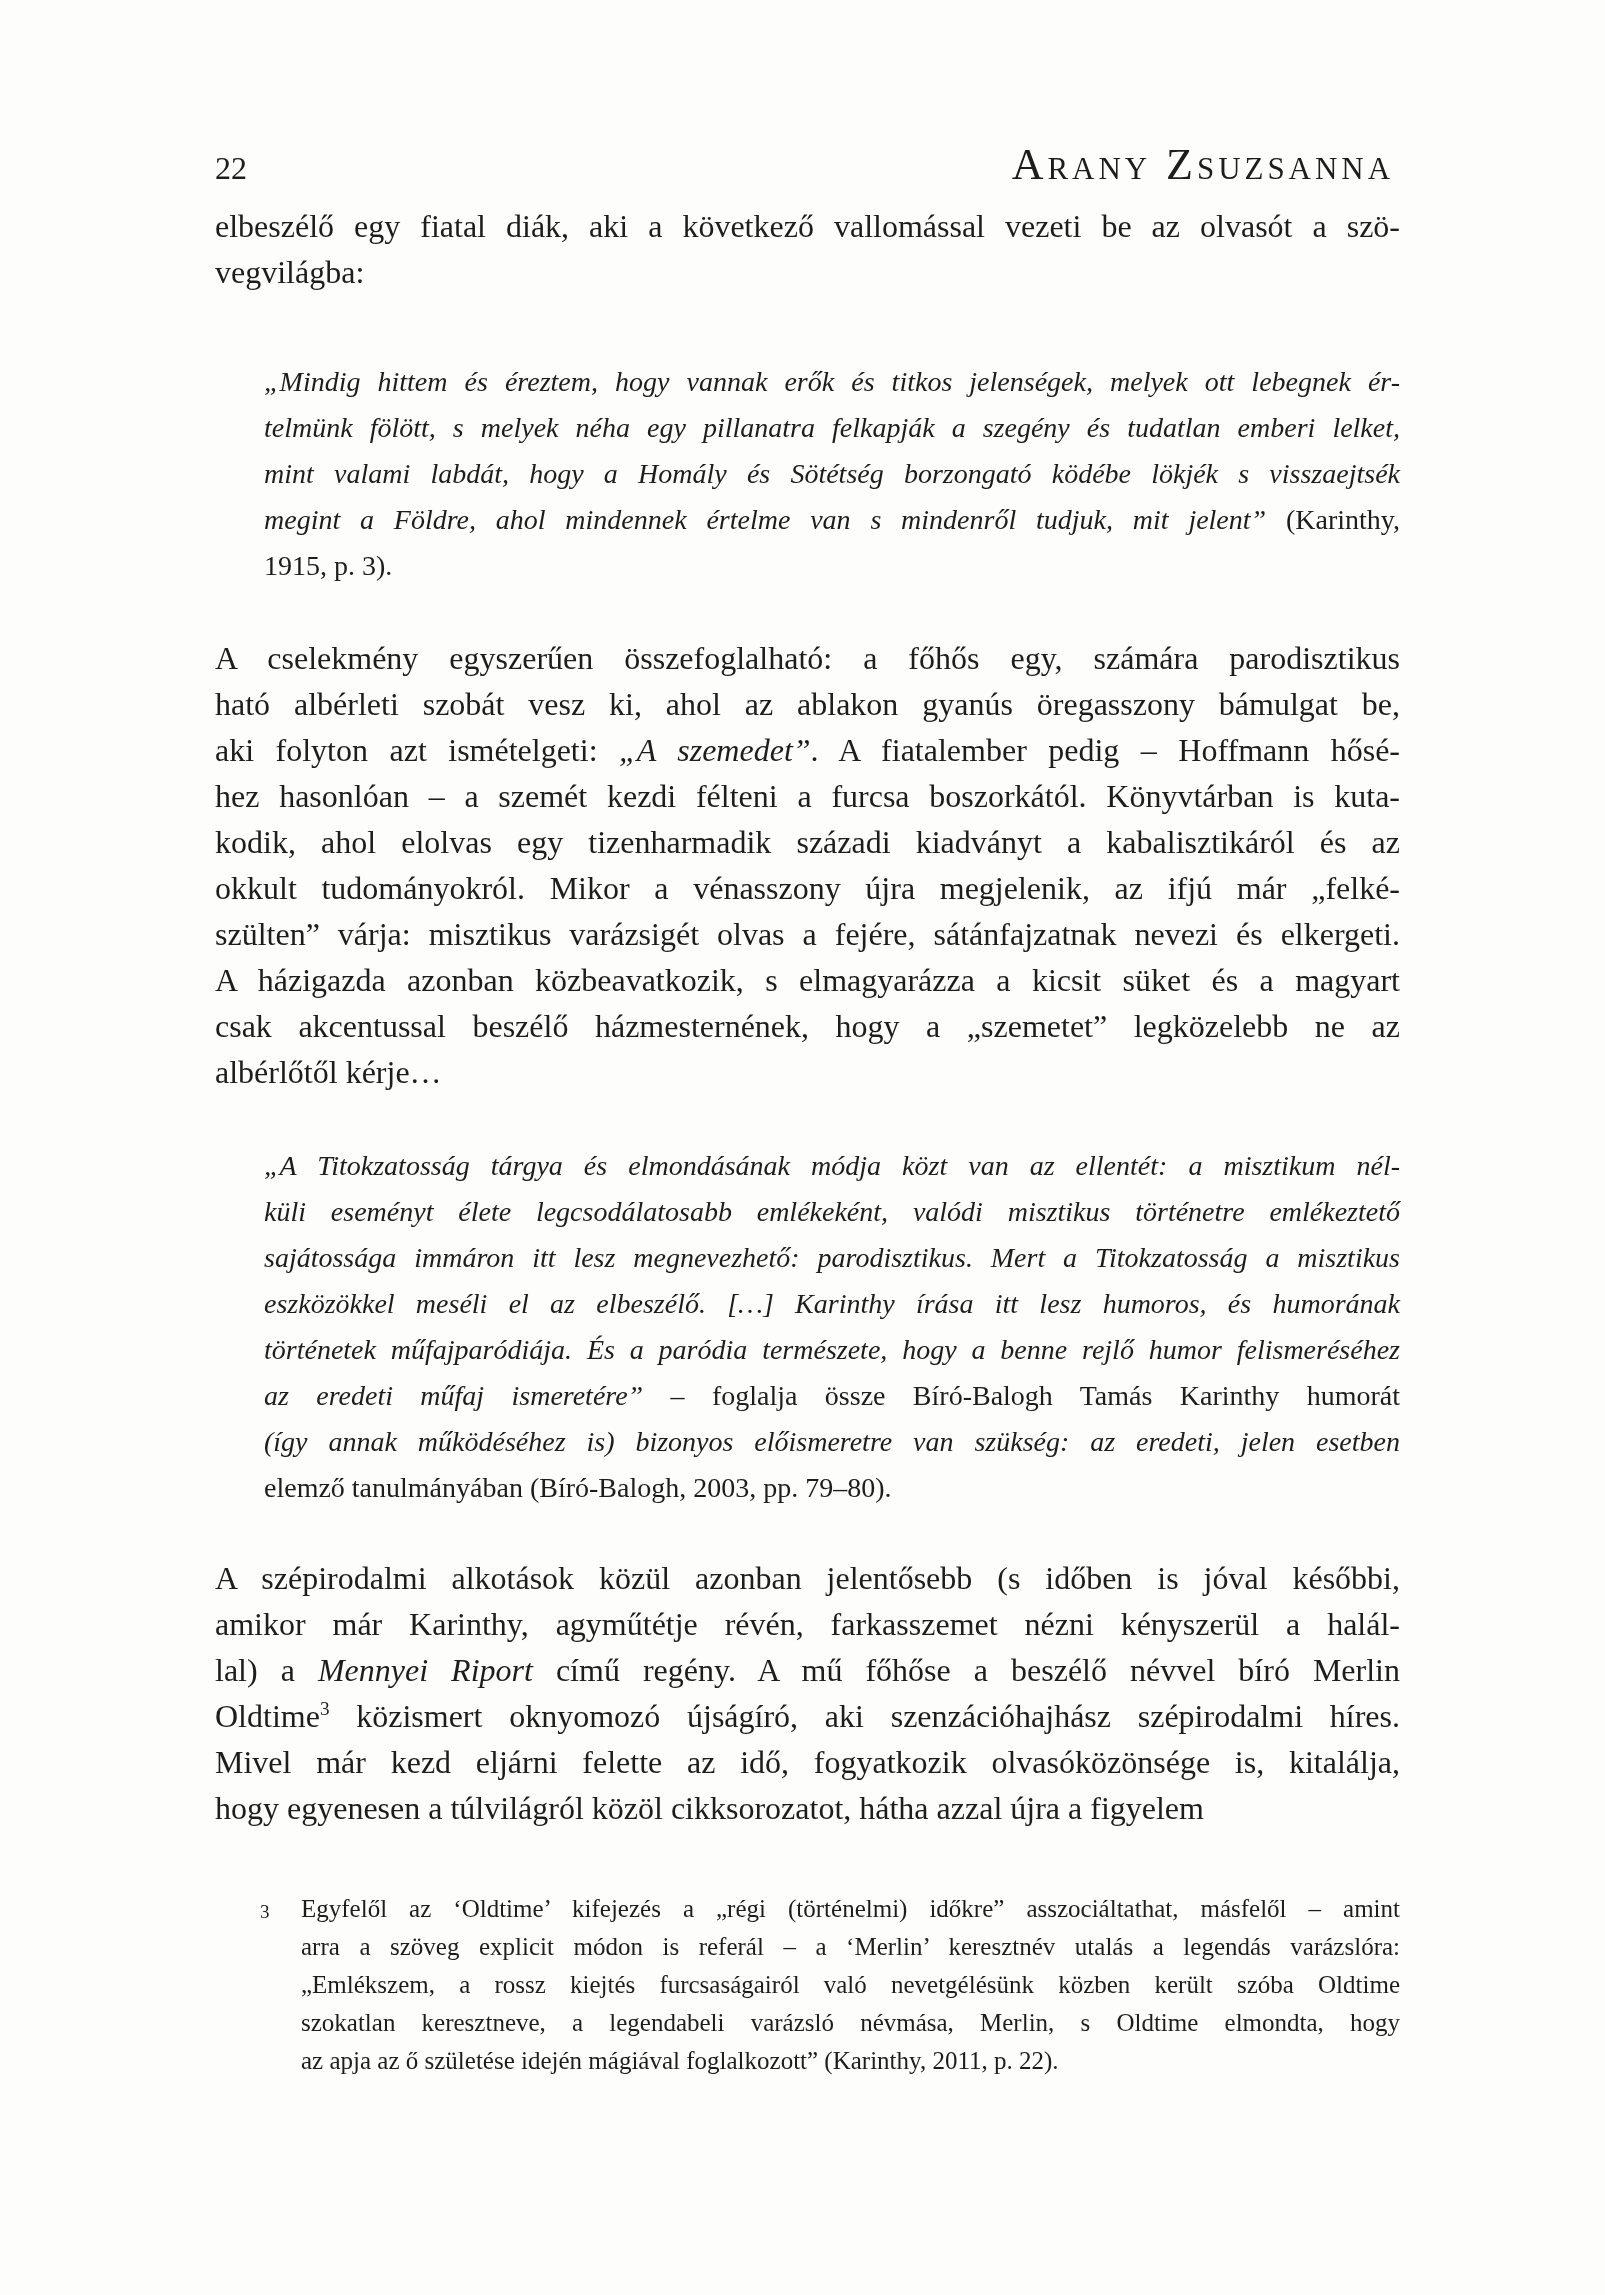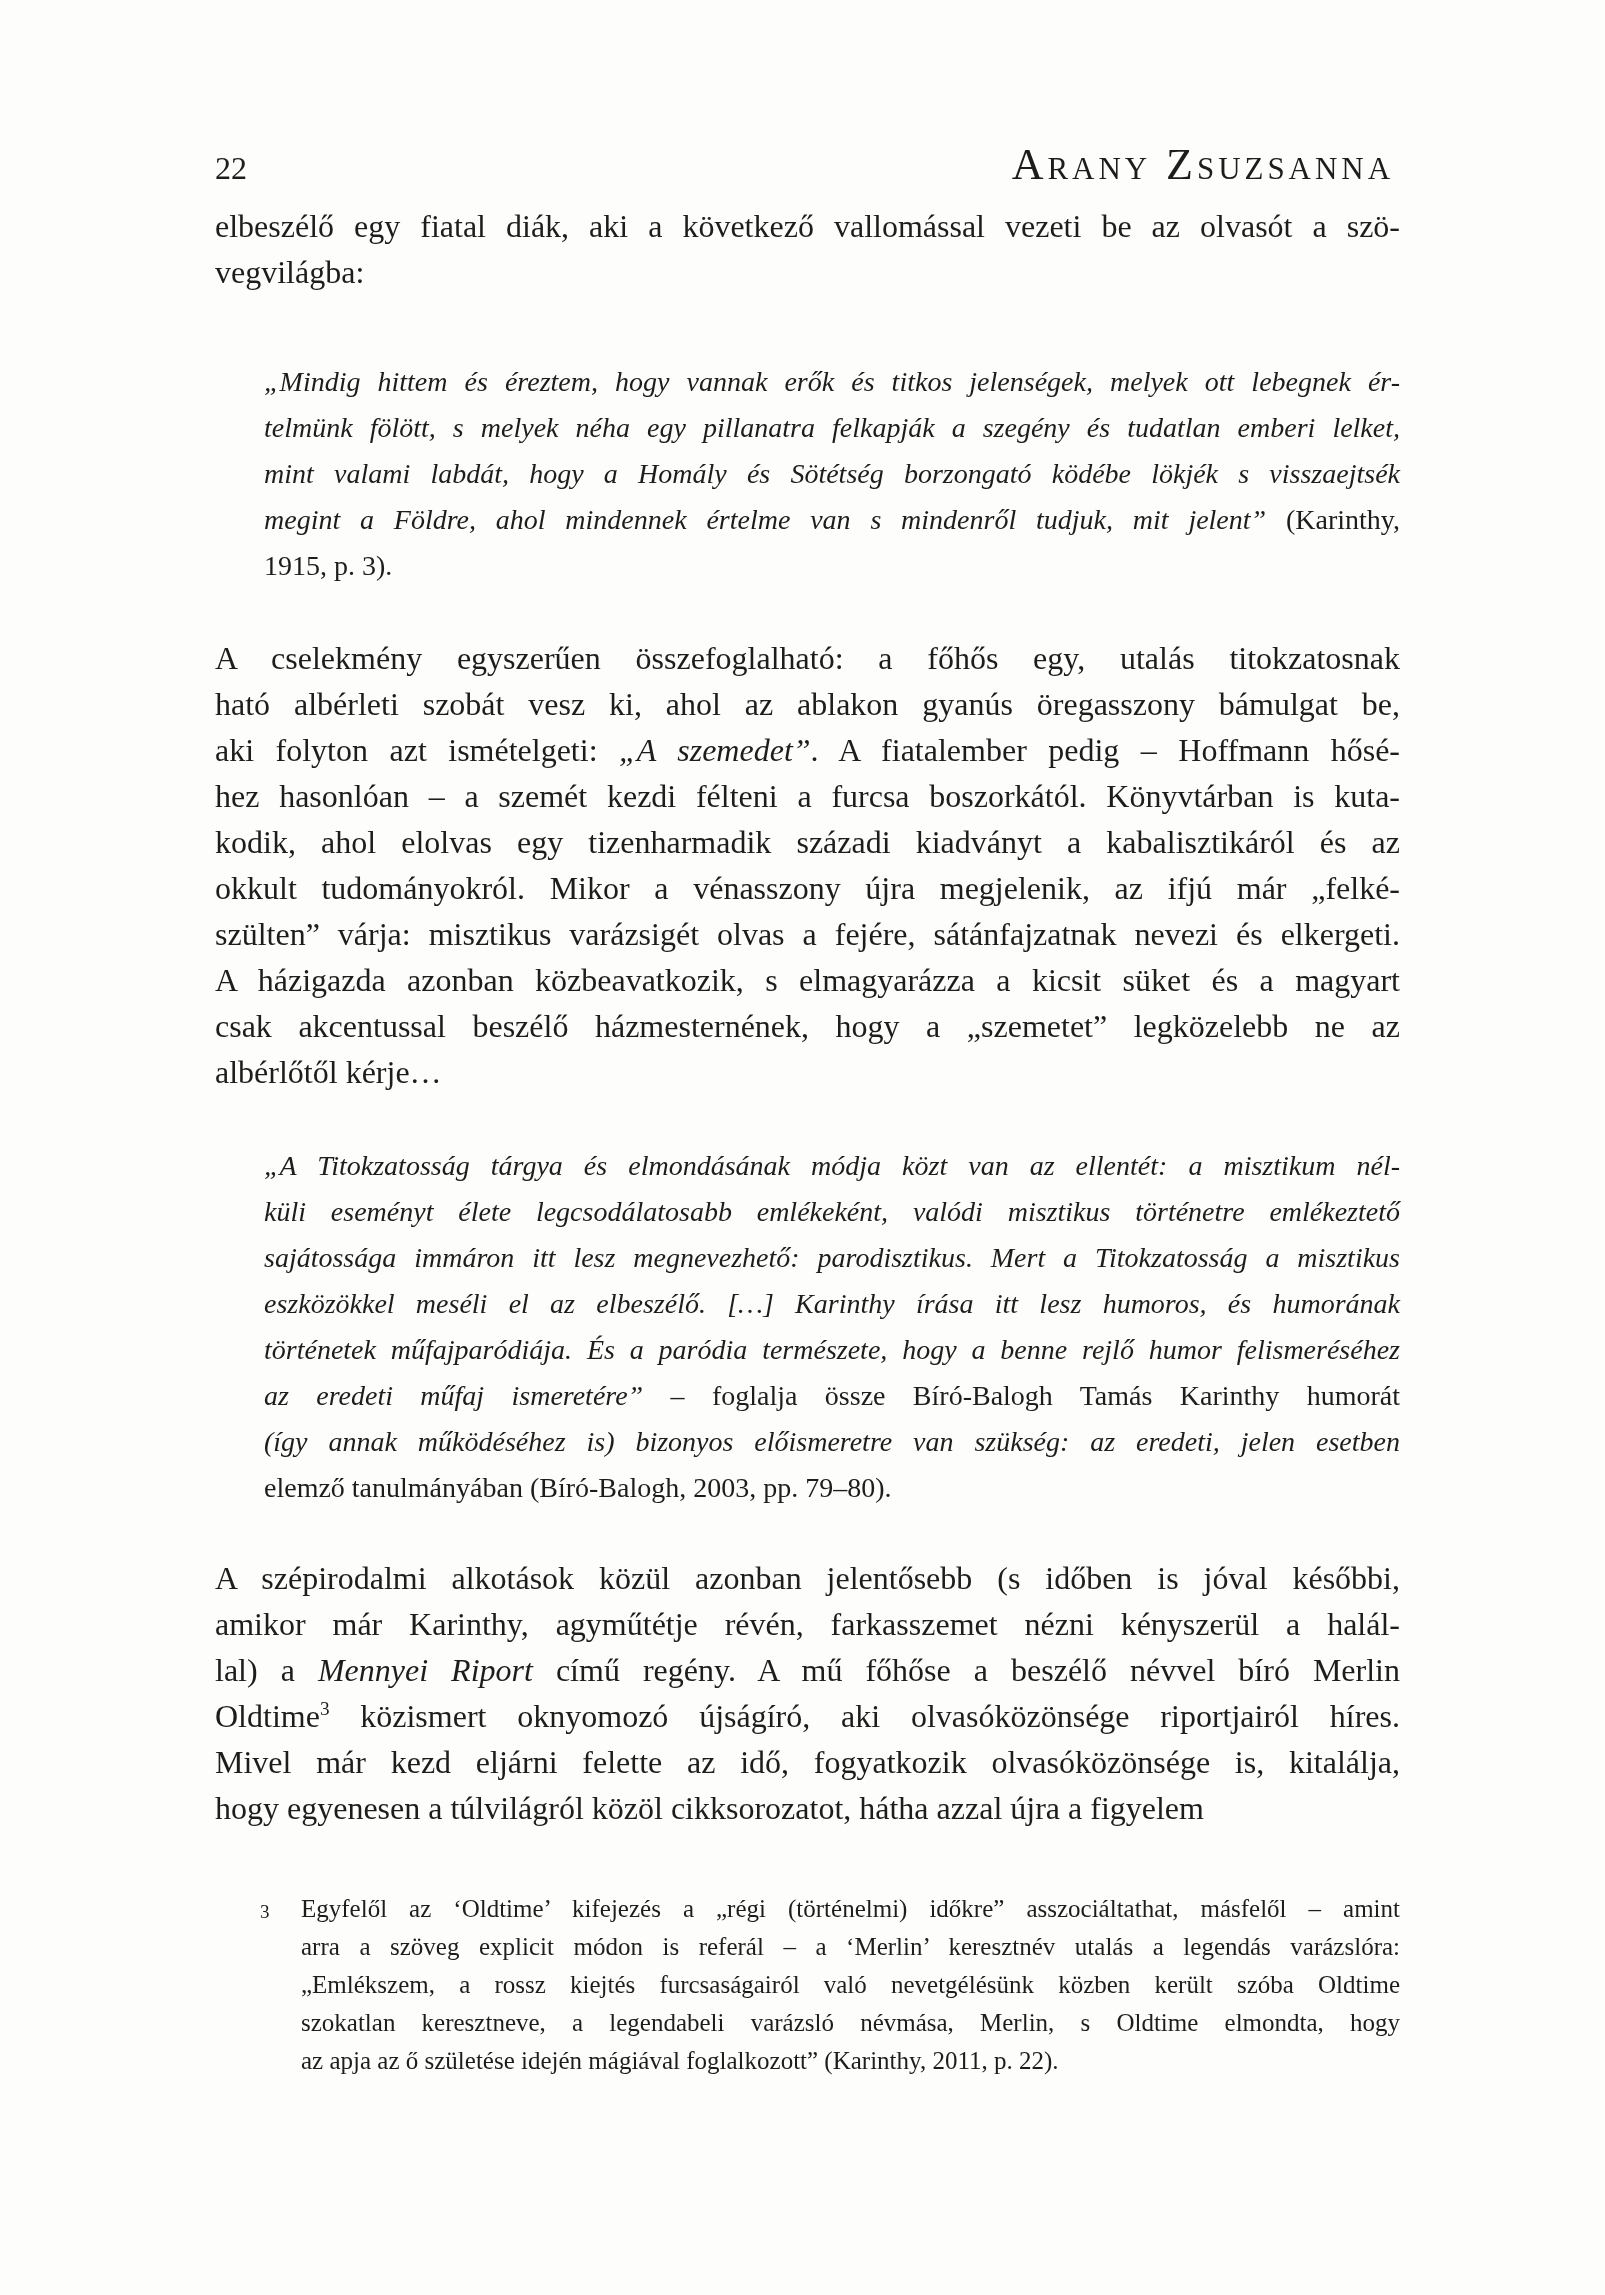--- a/index.html
+++ b/index.html
@@ -99,21 +99,21 @@
 
     <div class="para quote mt-a">
         <div class="line"><span class="it">„Mindig hittem és éreztem, hogy vannak erők és titkos jelenségek, melyek ott lebegnek ér-</span></div>
         <div class="line"><span class="it">telmünk fölött, s melyek néha egy pillanatra felkapják a szegény és tudatlan emberi lelket,</span></div>
         <div class="line"><span class="it">mint valami labdát, hogy a Homály és Sötétség borzongató ködébe lökjék s visszaejtsék</span></div>
         <div class="line"><span class="it">megint a Földre, ahol mindennek értelme van s mindenről tudjuk, mit jelent”</span><span> (Karinthy,</span></div>
         <div class="line last"><span>1915, p. 3).</span></div>
       </div>
 
     <div class="para body-para mt-b">
-        <div class="line"><span>A cselekmény egyszerűen összefoglalható: a főhős egy, utalás titokzatosnak</span></div>
+        <div class="line"><span>A cselekmény egyszerűen összefoglalható: a főhős egy, számára parodisztikus</span></div>
         <div class="line"><span>ható albérleti szobát vesz ki, ahol az ablakon gyanús öregasszony bámulgat be,</span></div>
         <div class="line"><span>aki folyton azt ismételgeti: </span><span class="it">„A szemedet”</span><span>. A fiatalember pedig – Hoffmann hősé-</span></div>
         <div class="line"><span>hez hasonlóan – a szemét kezdi félteni a furcsa boszorkától. Könyvtárban is kuta-</span></div>
         <div class="line"><span>kodik, ahol elolvas egy tizenharmadik századi kiadványt a kabalisztikáról és az</span></div>
         <div class="line"><span>okkult tudományokról. Mikor a vénasszony újra megjelenik, az ifjú már „felké-</span></div>
         <div class="line"><span>szülten” várja: misztikus varázsigét olvas a fejére, sátánfajzatnak nevezi és elkergeti.</span></div>
         <div class="line"><span>A házigazda azonban közbeavatkozik, s elmagyarázza a kicsit süket és a magyart</span></div>
         <div class="line"><span>csak akcentussal beszélő házmesternének, hogy a „szemetet” legközelebb ne az</span></div>
         <div class="line last"><span>albérlőtől kérje…</span></div>
       </div>
@@ -126,21 +126,21 @@
         <div class="line"><span class="it">történetek műfajparódiája. És a paródia természete, hogy a benne rejlő humor felismeréséhez</span></div>
         <div class="line"><span class="it">az eredeti műfaj ismeretére”</span><span> – foglalja össze Bíró-Balogh Tamás Karinthy humorát</span></div>
         <div class="line"><span class="it">(így annak működéséhez is) bizonyos előismeretre van szükség: az eredeti, jelen esetben</span></div>
         <div class="line last"><span>elemző tanulmányában (Bíró-Balogh, 2003, pp. 79–80).</span></div>
       </div>
 
     <div class="para body-para mt-d">
         <div class="line"><span>A szépirodalmi alkotások közül azonban jelentősebb (s időben is jóval későbbi,</span></div>
         <div class="line"><span>amikor már Karinthy, agyműtétje révén, farkasszemet nézni kényszerül a halál-</span></div>
         <div class="line"><span>lal) a </span><span class="it">Mennyei Riport</span><span> című regény. A mű főhőse a beszélő névvel bíró Merlin</span></div>
-        <div class="line"><span>Oldtime</span><sup class="seg-sup">3</sup><span> közismert oknyomozó újságíró, aki olvasóközönsége riportjairól híres.</span></div>
+        <div class="line"><span>Oldtime</span><sup class="seg-sup">3</sup><span> közismert oknyomozó újságíró, aki szenzációhajhász szépirodalmi híres.</span></div>
         <div class="line"><span>Mivel már kezd eljárni felette az idő, fogyatkozik olvasóközönsége is, kitalálja,</span></div>
         <div class="line last"><span>hogy egyenesen a túlvilágról közöl cikksorozatot, hátha azzal újra a figyelem</span></div>
       </div>
   </main>
 
   <footer class="footnote">
     <span class="fn-num-col">3</span>
     <div class="fn-text">
         <div class="line"><span>Egyfelől az ‘Oldtime’ kifejezés a „régi (történelmi) időkre” asszociáltathat, másfelől – amint</span></div>
         <div class="line"><span>arra a szöveg explicit módon is referál – a ‘Merlin’ keresztnév utalás a legendás varázslóra:</span></div>

